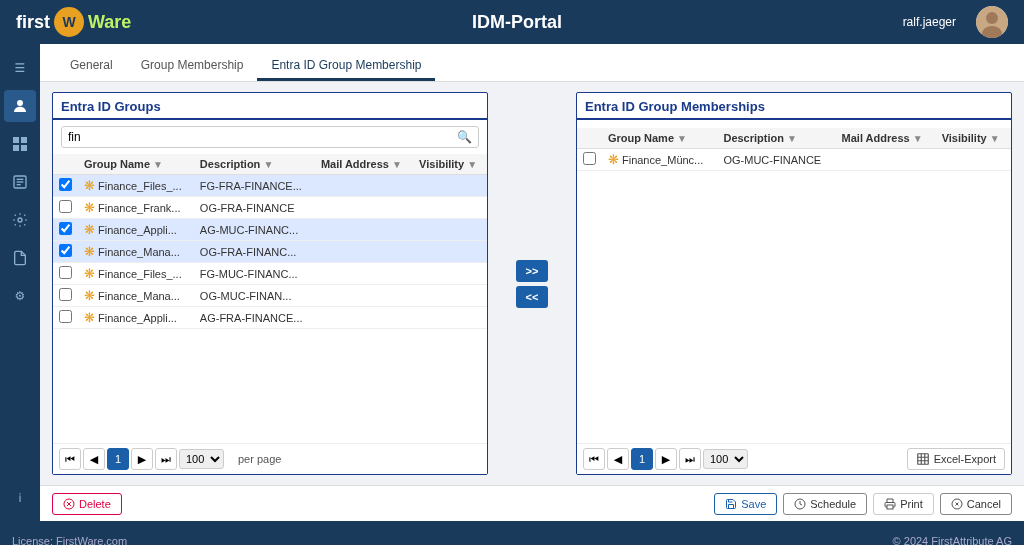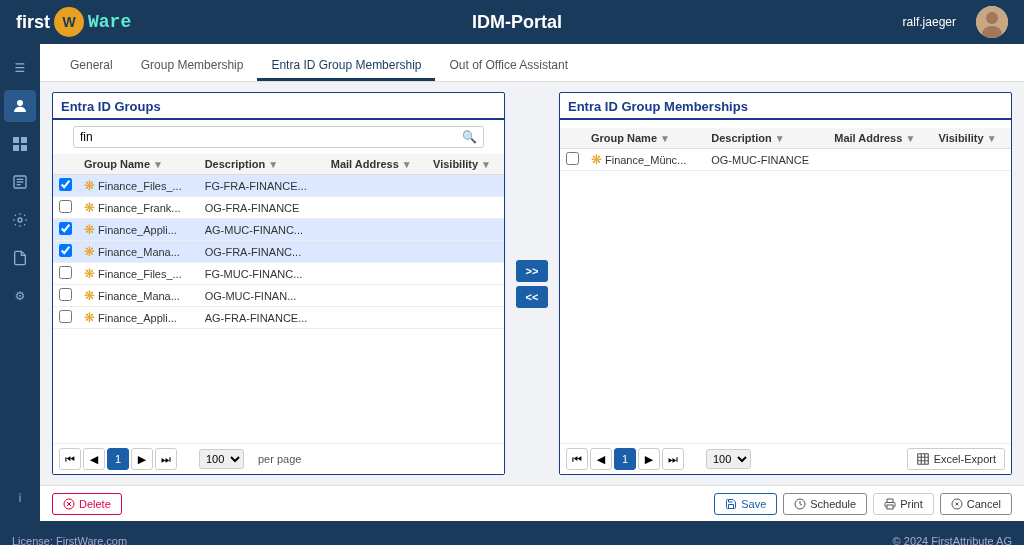--- a/index.html
+++ b/index.html
@@ -66,27 +66,27 @@
     .user-name { font-size: 18px; font-weight: bold; color: #1a3a5c; }
 
     .tabs { display: flex; gap: 0; }
     .tab {
       padding: 6px 14px; cursor: pointer; border-bottom: 3px solid transparent;
       color: #555; font-size: 12px;
     }
     .tab.active { color: #1a3a5c; border-bottom: 3px solid #1a3a5c; font-weight: normal; }
 
     
-    .content { flex: 1; display: flex; gap: 0; padding: 10px 12px; overflow: hidden; border-radius: 31px; }
+    .content { flex: 1; display: flex; gap: 17px; padding: 10px 12px; overflow: hidden; border-radius: 31px; }
 
     
     .panel { flex: 1; display: flex; flex-direction: column; border: 1px solid #1a3a8c; border-radius: 2px; background: white; }
     .panel-title { color: #1a3a8c; font-size: 13px; font-weight: bold; padding: 6px 8px 4px 8px; border-bottom: 2px solid #1a3a8c; }
 
-    .panel-search { padding: 6px 20px; }
+    .panel-search { padding: 6px 8px; }
     .search-box { display: flex; align-items: center; border: 1px solid #ccc; border-radius: 3px; padding: 3px 6px; gap: 4px; }
     .search-box input { border: none; outline: none; flex: 1; font-size: 12px; }
     .search-icon { color: #888; }
 
     
     .table-container { flex: 1; overflow: auto; }
     table { width: 100%; border-collapse: collapse; font-size: 11px; }
     th { background: #f5f5f5; border-bottom: 1px solid #ddd; padding: 4px 6px; text-align: left; font-weight: bold; color: #333; white-space: nowrap; }
     td { padding: 3px 6px; border-bottom: 1px solid #eee; white-space: nowrap; overflow: hidden; text-overflow: ellipsis; max-width: 120px; }
     tr.selected td { background: #dce8ff; }
@@ -102,21 +102,21 @@
       cursor: pointer; border-radius: 3px; font-size: 11px; font-weight: bold;
     }
 
     
     .pagination { display: flex; align-items: center; gap: 2px; padding: 4px 6px; border-top: 1px solid #eee; background: white; }
     .page-btn {
       width: 22px; height: 22px; display: flex; align-items: center; justify-content: center;
       border: 1px solid #ccc; border-radius: 3px; cursor: pointer; font-size: 11px; background: white;
     }
     .page-btn.active { background: #1a5fa8; color: white; border-color: #1a5fa8; }
-    .page-select { border: 1px solid #ccc; border-radius: 3px; padding: 2px 2px; font-size: 11px; margin-left: 20px; }
+    .page-select { border: 1px solid #ccc; border-radius: 3px; padding: 2px 2px; font-size: 11px; }
     .per-page-text { color: #555; font-size: 11px; margin-left: 12px; }
 
     .star-icon { color: #e8a020; font-size: 13px; }
 
     
     .bottom-bar {
       height: 36px; background: white; border-top: 1px solid #ddd;
       display: flex; align-items: center; justify-content: space-between;
       padding: 16px 12px;
     }
@@ -147,21 +147,21 @@
     .pagination-right { display: flex; align-items: center; gap: 2px; width: 100%; }
     .pagination-right .excel-export-btn { margin-left: auto; }
   </style>
 </head>
 <body>
 
 <div class="topnav">
   <div class="topnav-logo">
     <span style="color:white;font-size:18px;font-weight:bold;">first</span>
     <div class="logo-circle">W</div>
-    <span style="color:#5eead4;font-size:18px;font-weight:bold;font-family:Liberation Mono, monospace;">Ware</span>
+    <span style="color:#bef264;font-size:18px;font-weight:bold;">Ware</span>
   </div>
   <div class="topnav-title">IDM-Portal</div>
   <div class="topnav-user">
     <span>ralf.jaeger</span>
     <div class="user-avatar">
       <svg viewBox="0 0 32 32" xmlns="http://www.w3.org/2000/svg">
         <circle cx="16" cy="16" r="16" fill="#c8a882"></circle>
         <circle cx="16" cy="12" r="6" fill="#a0785a"></circle>
         <ellipse cx="16" cy="28" rx="10" ry="8" fill="#a0785a"></ellipse>
       </svg>
@@ -211,21 +211,20 @@
     <div class="sidebar-item" style="margin-top:auto;margin-bottom:8px;">ℹ</div>
   </div>
 
   <div class="main">
 
     <div class="user-header">
       <div class="tabs">
         <div class="tab">General</div>
         <div class="tab">Group Membership</div>
         <div class="tab active">Entra ID Group Membership</div>
-        <div class="tab">Out of Office Assistant</div>
       </div>
     </div>
 
     <div class="content">
 
       <div class="panel" style="margin-right:2px;">
         <div class="panel-title">Entra ID Groups</div>
         <div class="panel-search">
           <div class="search-box">
             <input type="text" value="fin" placeholder="Search..." style="">

